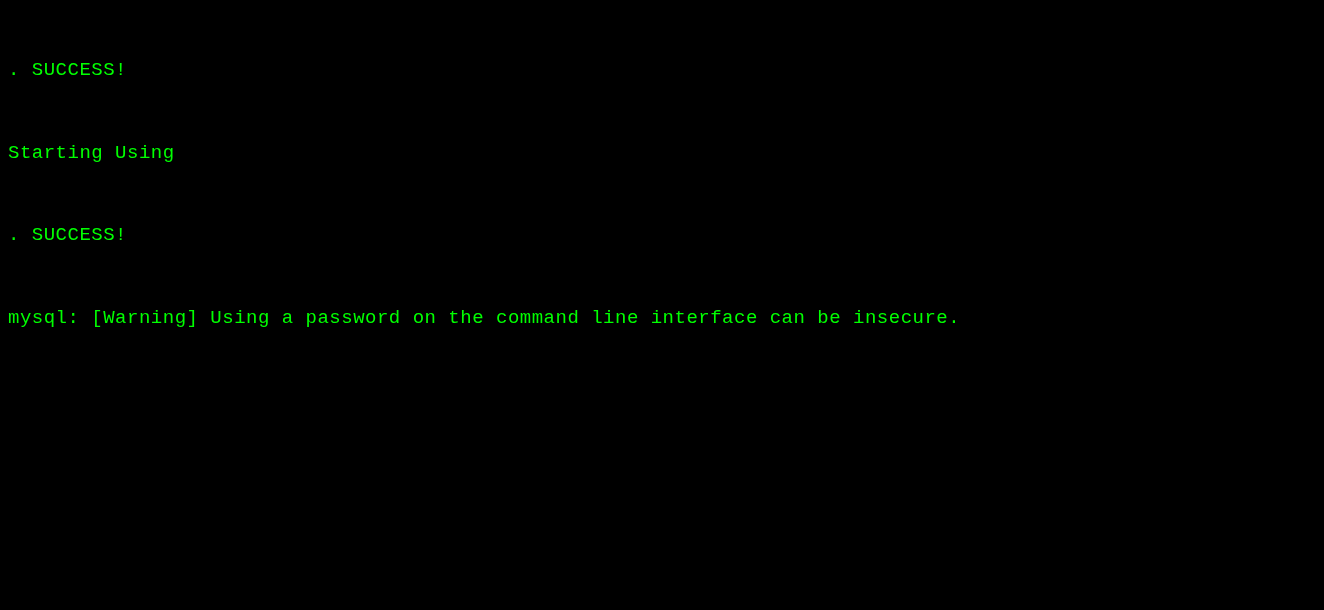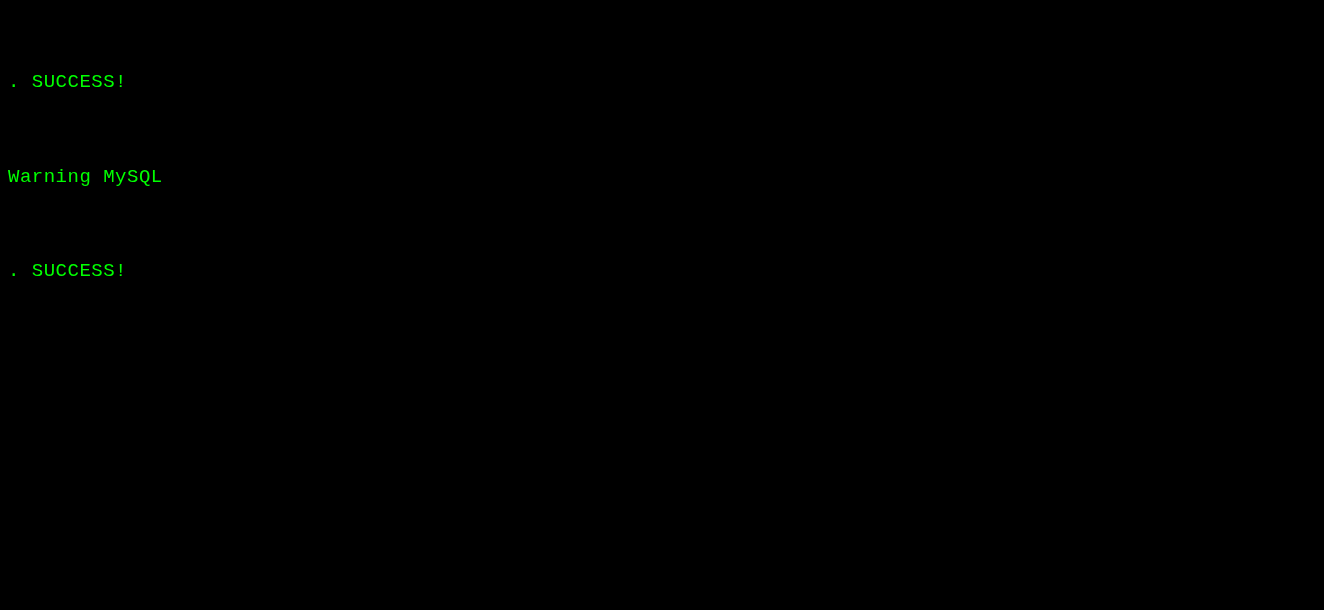--- a/index.html
+++ b/index.html
@@ -18,33 +18,33 @@
       height: 610px;
       overflow: hidden;
       letter-spacing: 0.5px;
     }
     .terminal {
       padding: 2px 8px;
       white-space: pre-wrap;
     }
     .line {
       min-height: 1.45em;
-      margin-top: 12px;
     }
     .prompt-bracket {
       color: #00ff00;
     }
   </style>
 </head>
 <body>
 
 <div class="terminal">
   <div class="line">. SUCCESS!</div>
-  <div class="line">Warning MySQL</div>
+  <div class="line">Starting Using</div>
   <div class="line">. SUCCESS!</div>
+  <div class="line">mysql: [Warning] Using a password on the command line interface can be insecure.</div>
   
   
   
   
   
   
   
   
   
   

